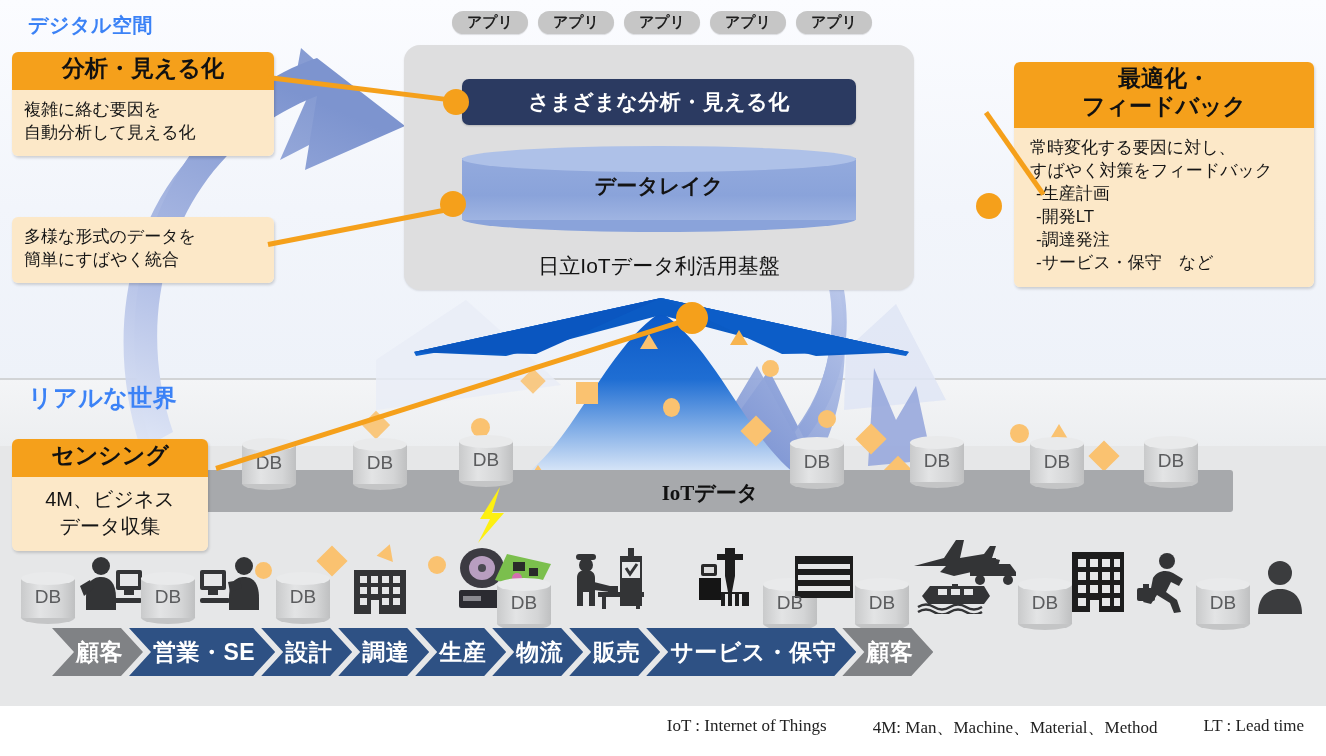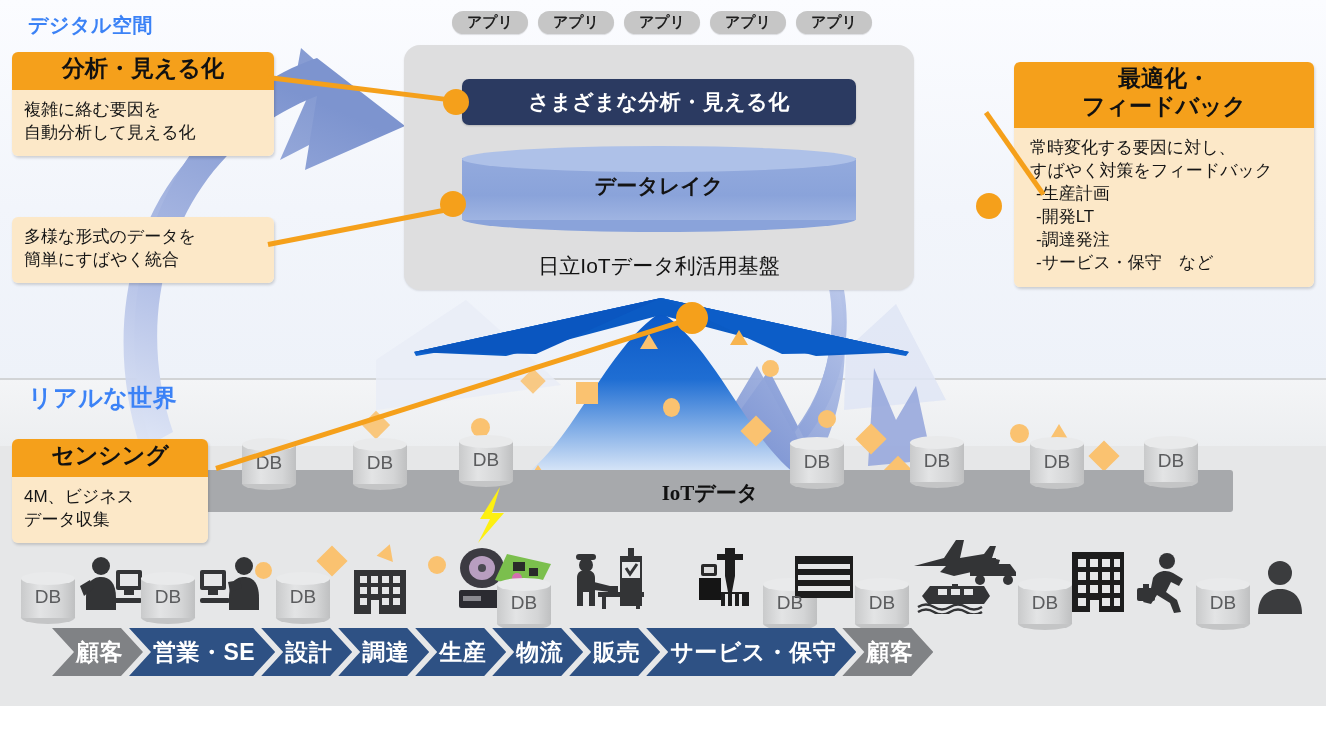--- a/index.html
+++ b/index.html
@@ -63,21 +63,21 @@
   #co-analysis{left:12px;top:52px;width:262px;}
   #co-analysis .head{font-size:23px;}
   #co-analysis .body{font-size:17px;}
 
   #co-connect{left:12px;top:217px;width:262px;}
   #co-connect .head{font-size:23px;}
   #co-connect .body{font-size:17px;}
 
   #co-sensing{left:12px;top:418px;width:196px;margin-top:21px;}
   #co-sensing .head{font-size:23px;}
-  #co-sensing .body{font-size:17px;}
+  #co-sensing .body{font-size:20px;text-align:center;}
 
   #co-feedback{left:1014px;top:62px;width:300px;}
   #co-feedback .head{font-size:23px;}
   #co-feedback .body{font-size:17px;padding:9px 10px 12px 16px;}
   #co-feedback .body .ln{white-space:nowrap;}
   #co-feedback .body .sub{padding-left:6px;}
 
   
   .knob{position:absolute;width:26px;height:26px;border-radius:50%;background:#f5a01b;z-index:7;}
   .conn{position:absolute;height:5px;background:#f5a01b;transform-origin:0 50%;z-index:6;}
@@ -525,14 +525,19 @@
     <div class="chev blue">営業・SE</div>
     <div class="chev blue">設計</div>
     <div class="chev blue">調達</div>
     <div class="chev blue">生産</div>
     <div class="chev blue">物流</div>
     <div class="chev blue">販売</div>
     <div class="chev blue">サービス・保守</div>
     <div class="chev grey">顧客</div>
   </div>
 
+  <div class="legend">
+    <span>IoT : Internet  of Things</span>
+    <span>4M: Man、Machine、Material、Method</span>
+    <span>LT : Lead time</span>
+  </div>
 
 </div>
 
 </body></html>

